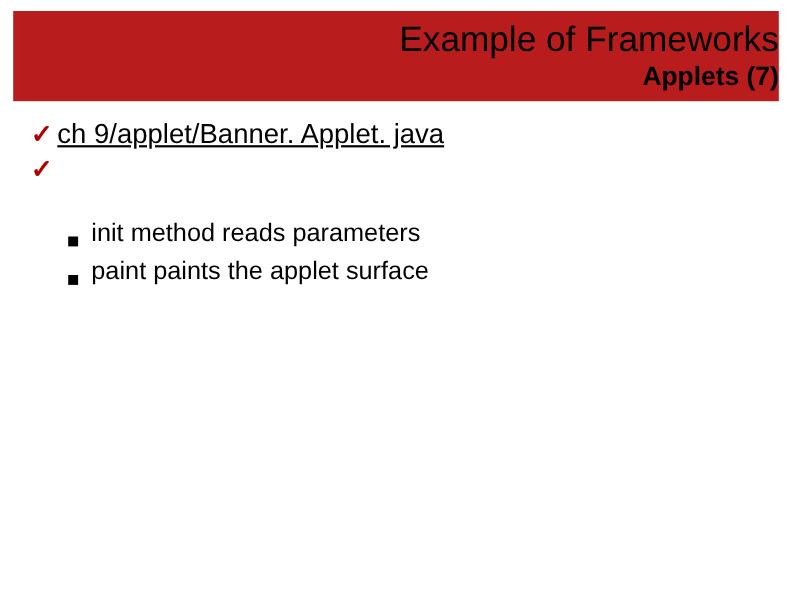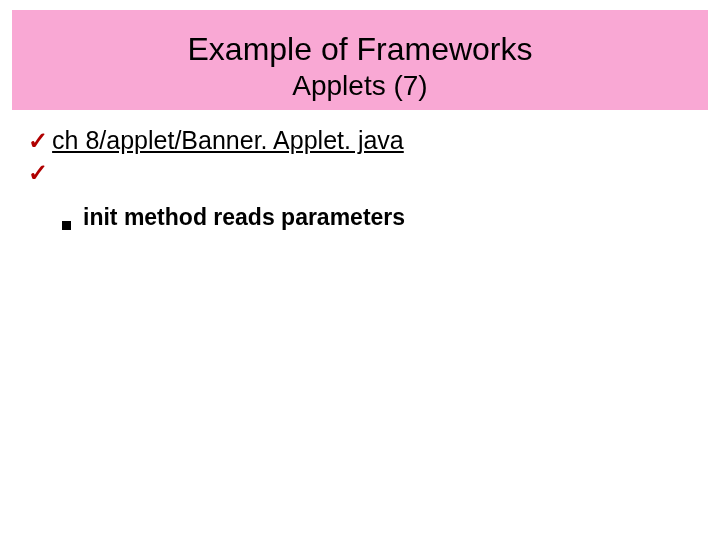--- a/index.html
+++ b/index.html
@@ -5,35 +5,35 @@
   * { margin: 0; padding: 0; box-sizing: border-box; }
   body {
     width: 720px;
     height: 540px;
     background: #ffffff;
     font-family: Arial, Helvetica, sans-serif;
     position: relative;
     overflow: hidden;
   }
   .header-bar {
-    background: #f9a8d4;
+    background: #b91c1c;
     margin: 10px 12px 0 12px;
-    padding: 20px 0 8px 0;
-    text-align: center;
+    padding: 6px 0 8px 0;
+    text-align: right;
   }
   .title {
     font-size: 32px;
     color: #000;
     font-weight: normal;
     line-height: 1.2;
   }
   .subtitle {
-    font-size: 28px;
+    font-size: 24px;
     color: #000;
-    font-weight: normal;
+    font-weight: bold;
     margin-top: 2px;
   }
   .content {
     padding: 14px 28px 0 28px;
   }
   .check-list { list-style: none; }
   .check-item {
     display: flex;
     align-items: baseline;
     margin-bottom: 2px;
@@ -47,23 +47,22 @@
     flex-shrink: 0;
   }
   .check-text {
     font-size: 25px;
     color: #000;
     text-decoration: underline;
     line-height: 1.3;
   }
   .sub-list {
     list-style: none;
-    margin-top: 14px;
+    margin-top: 26px;
     margin-left: 34px;
-    font-weight: bold;
   }
   .sub-item {
     display: flex;
     align-items: baseline;
     margin-bottom: 4px;
   }
   .square-bullet {
     width: 9px;
     height: 9px;
     background: #000;
@@ -83,26 +82,30 @@
 
 <div class="header-bar">
   <div class="title">Example of Frameworks</div>
   <div class="subtitle">Applets (7)</div>
 </div>
 
 <div class="content">
   <ul class="check-list">
     <li class="check-item">
       <span class="check-mark">✓</span>
-      <span class="check-text">ch 8/applet/Banner. Applet. java</span>
+      <span class="check-text">ch 9/applet/Banner. Applet. java</span>
     </li>
     <li class="check-item">
       <span class="check-mark">✓</span>
     </li>
   </ul>
 
   <ul class="sub-list">
     <li class="sub-item">
       <span class="square-bullet"></span>
       <span class="sub-text">init method reads parameters</span>
     </li>
+    <li class="sub-item">
+      <span class="square-bullet"></span>
+      <span class="sub-text">paint paints the applet surface</span>
+    </li>
   </ul>
 </div>
 
 </body></html>

